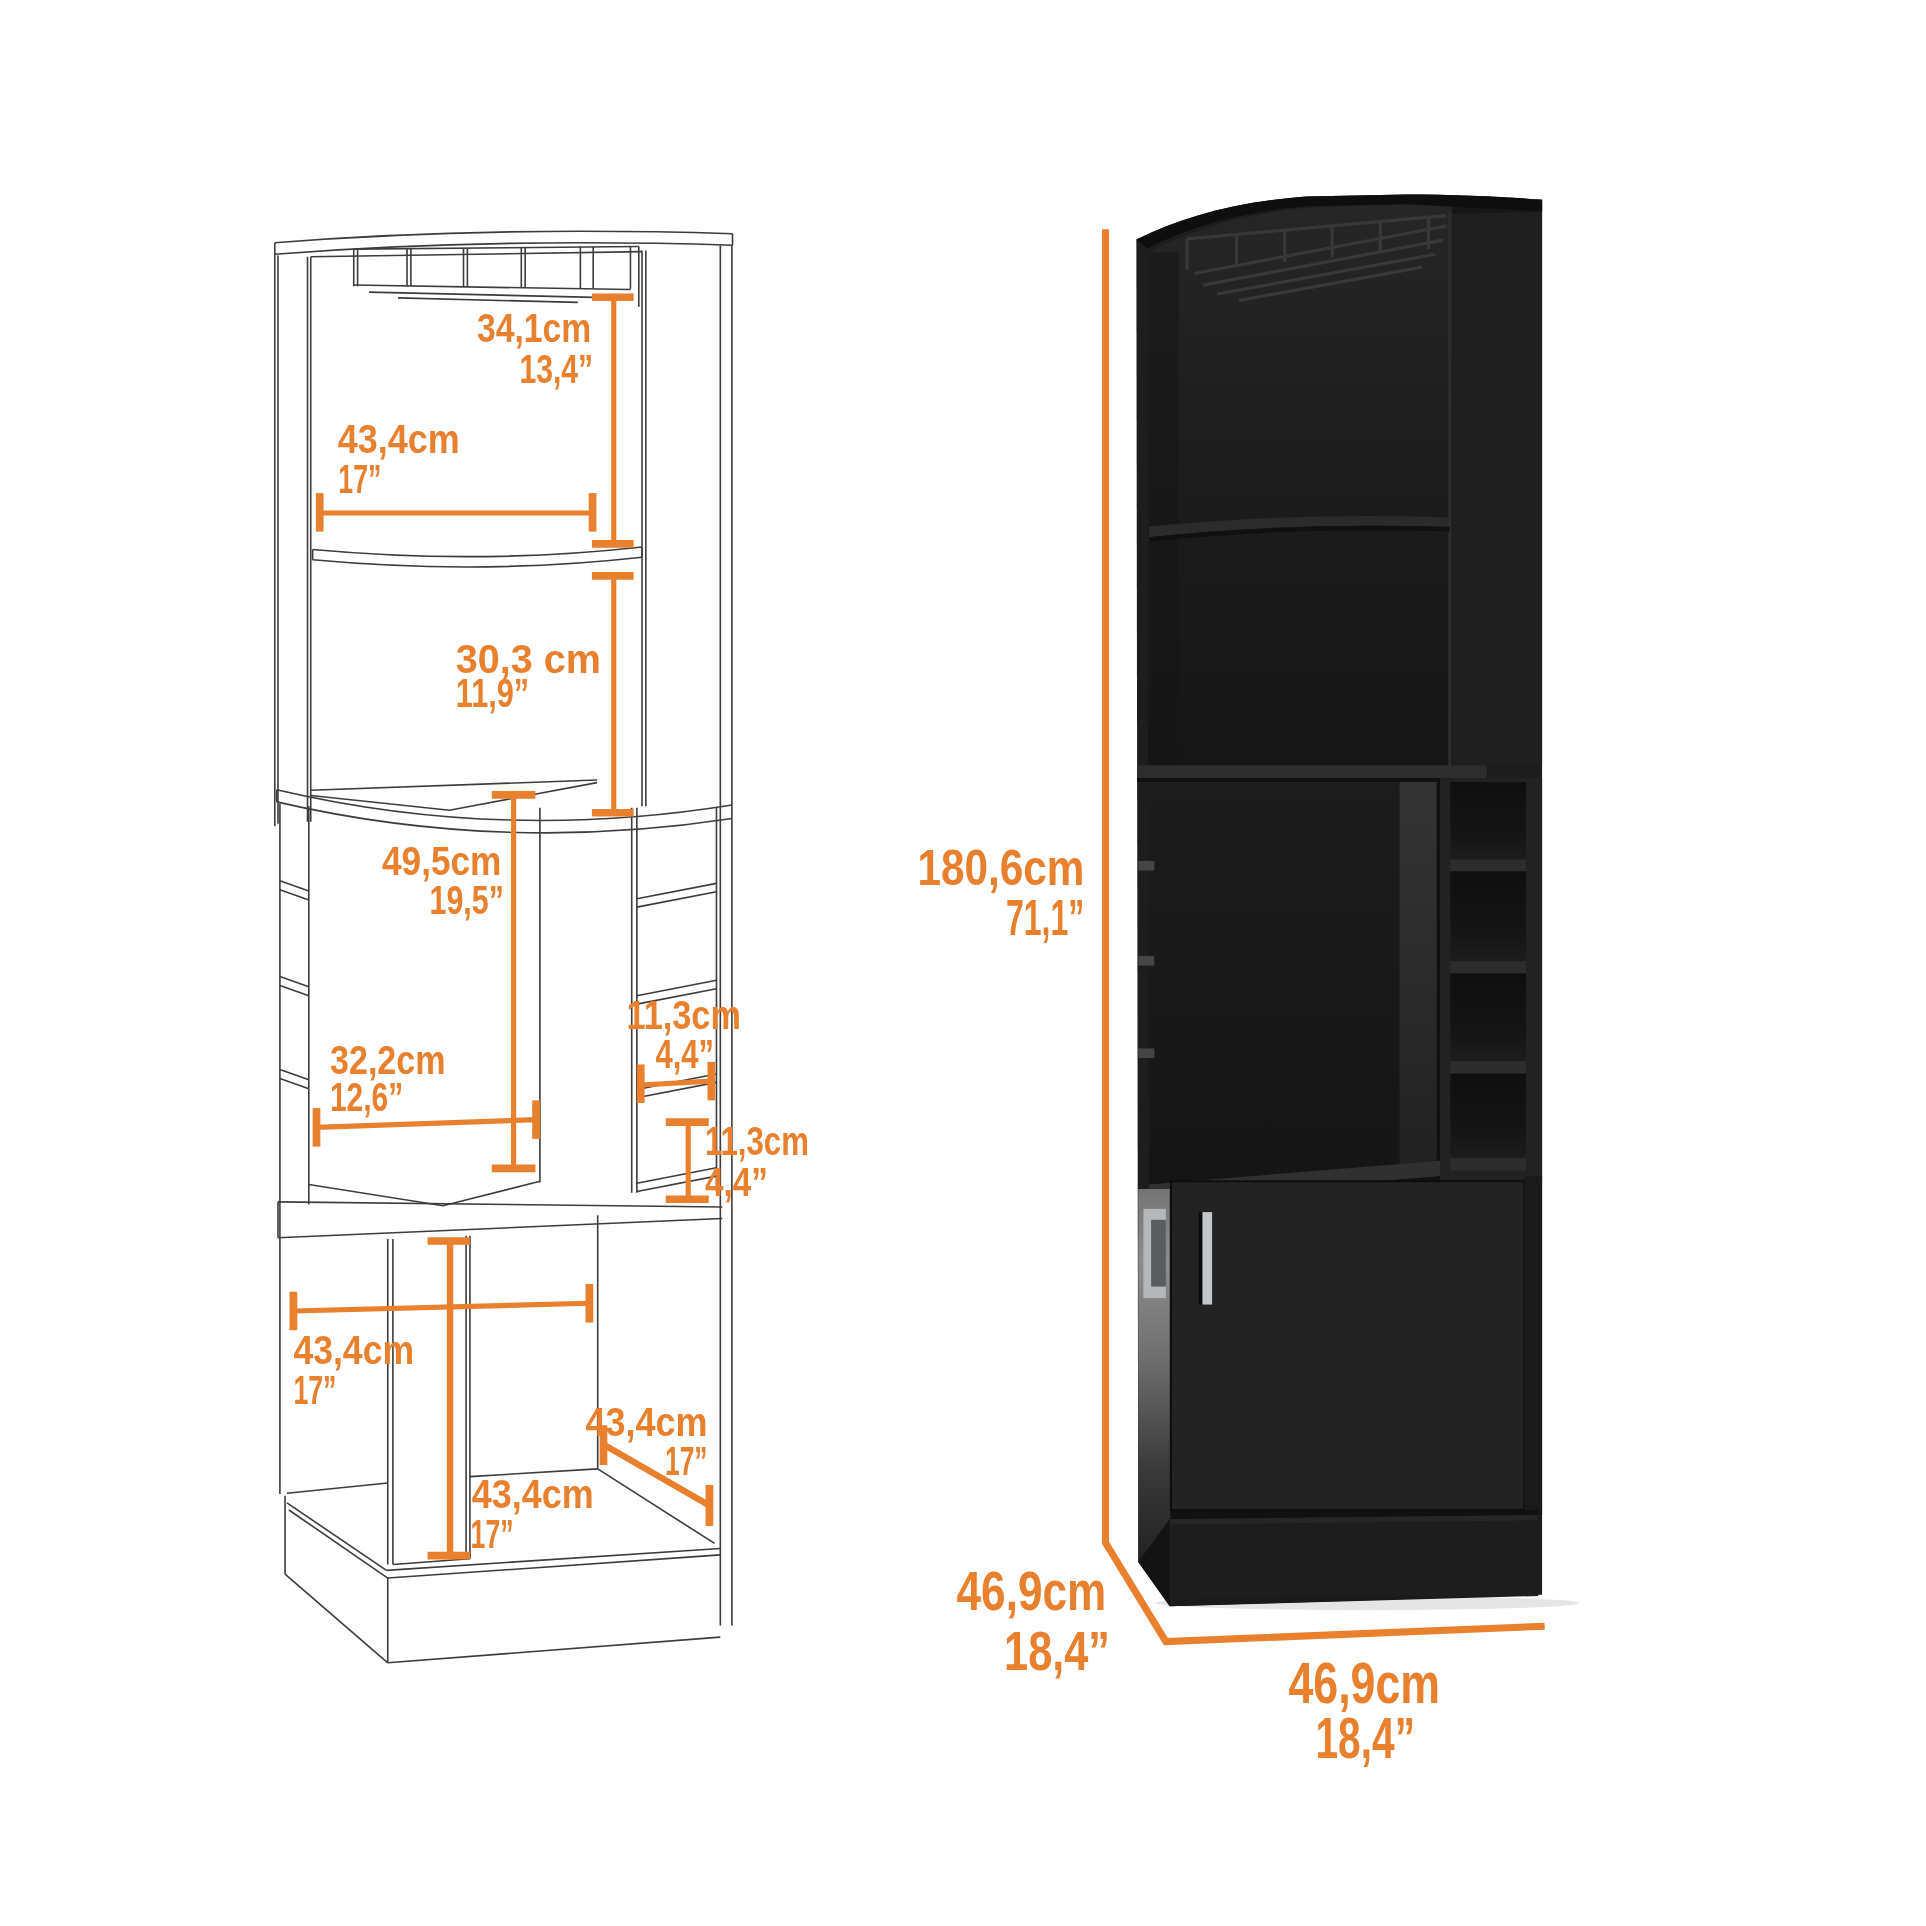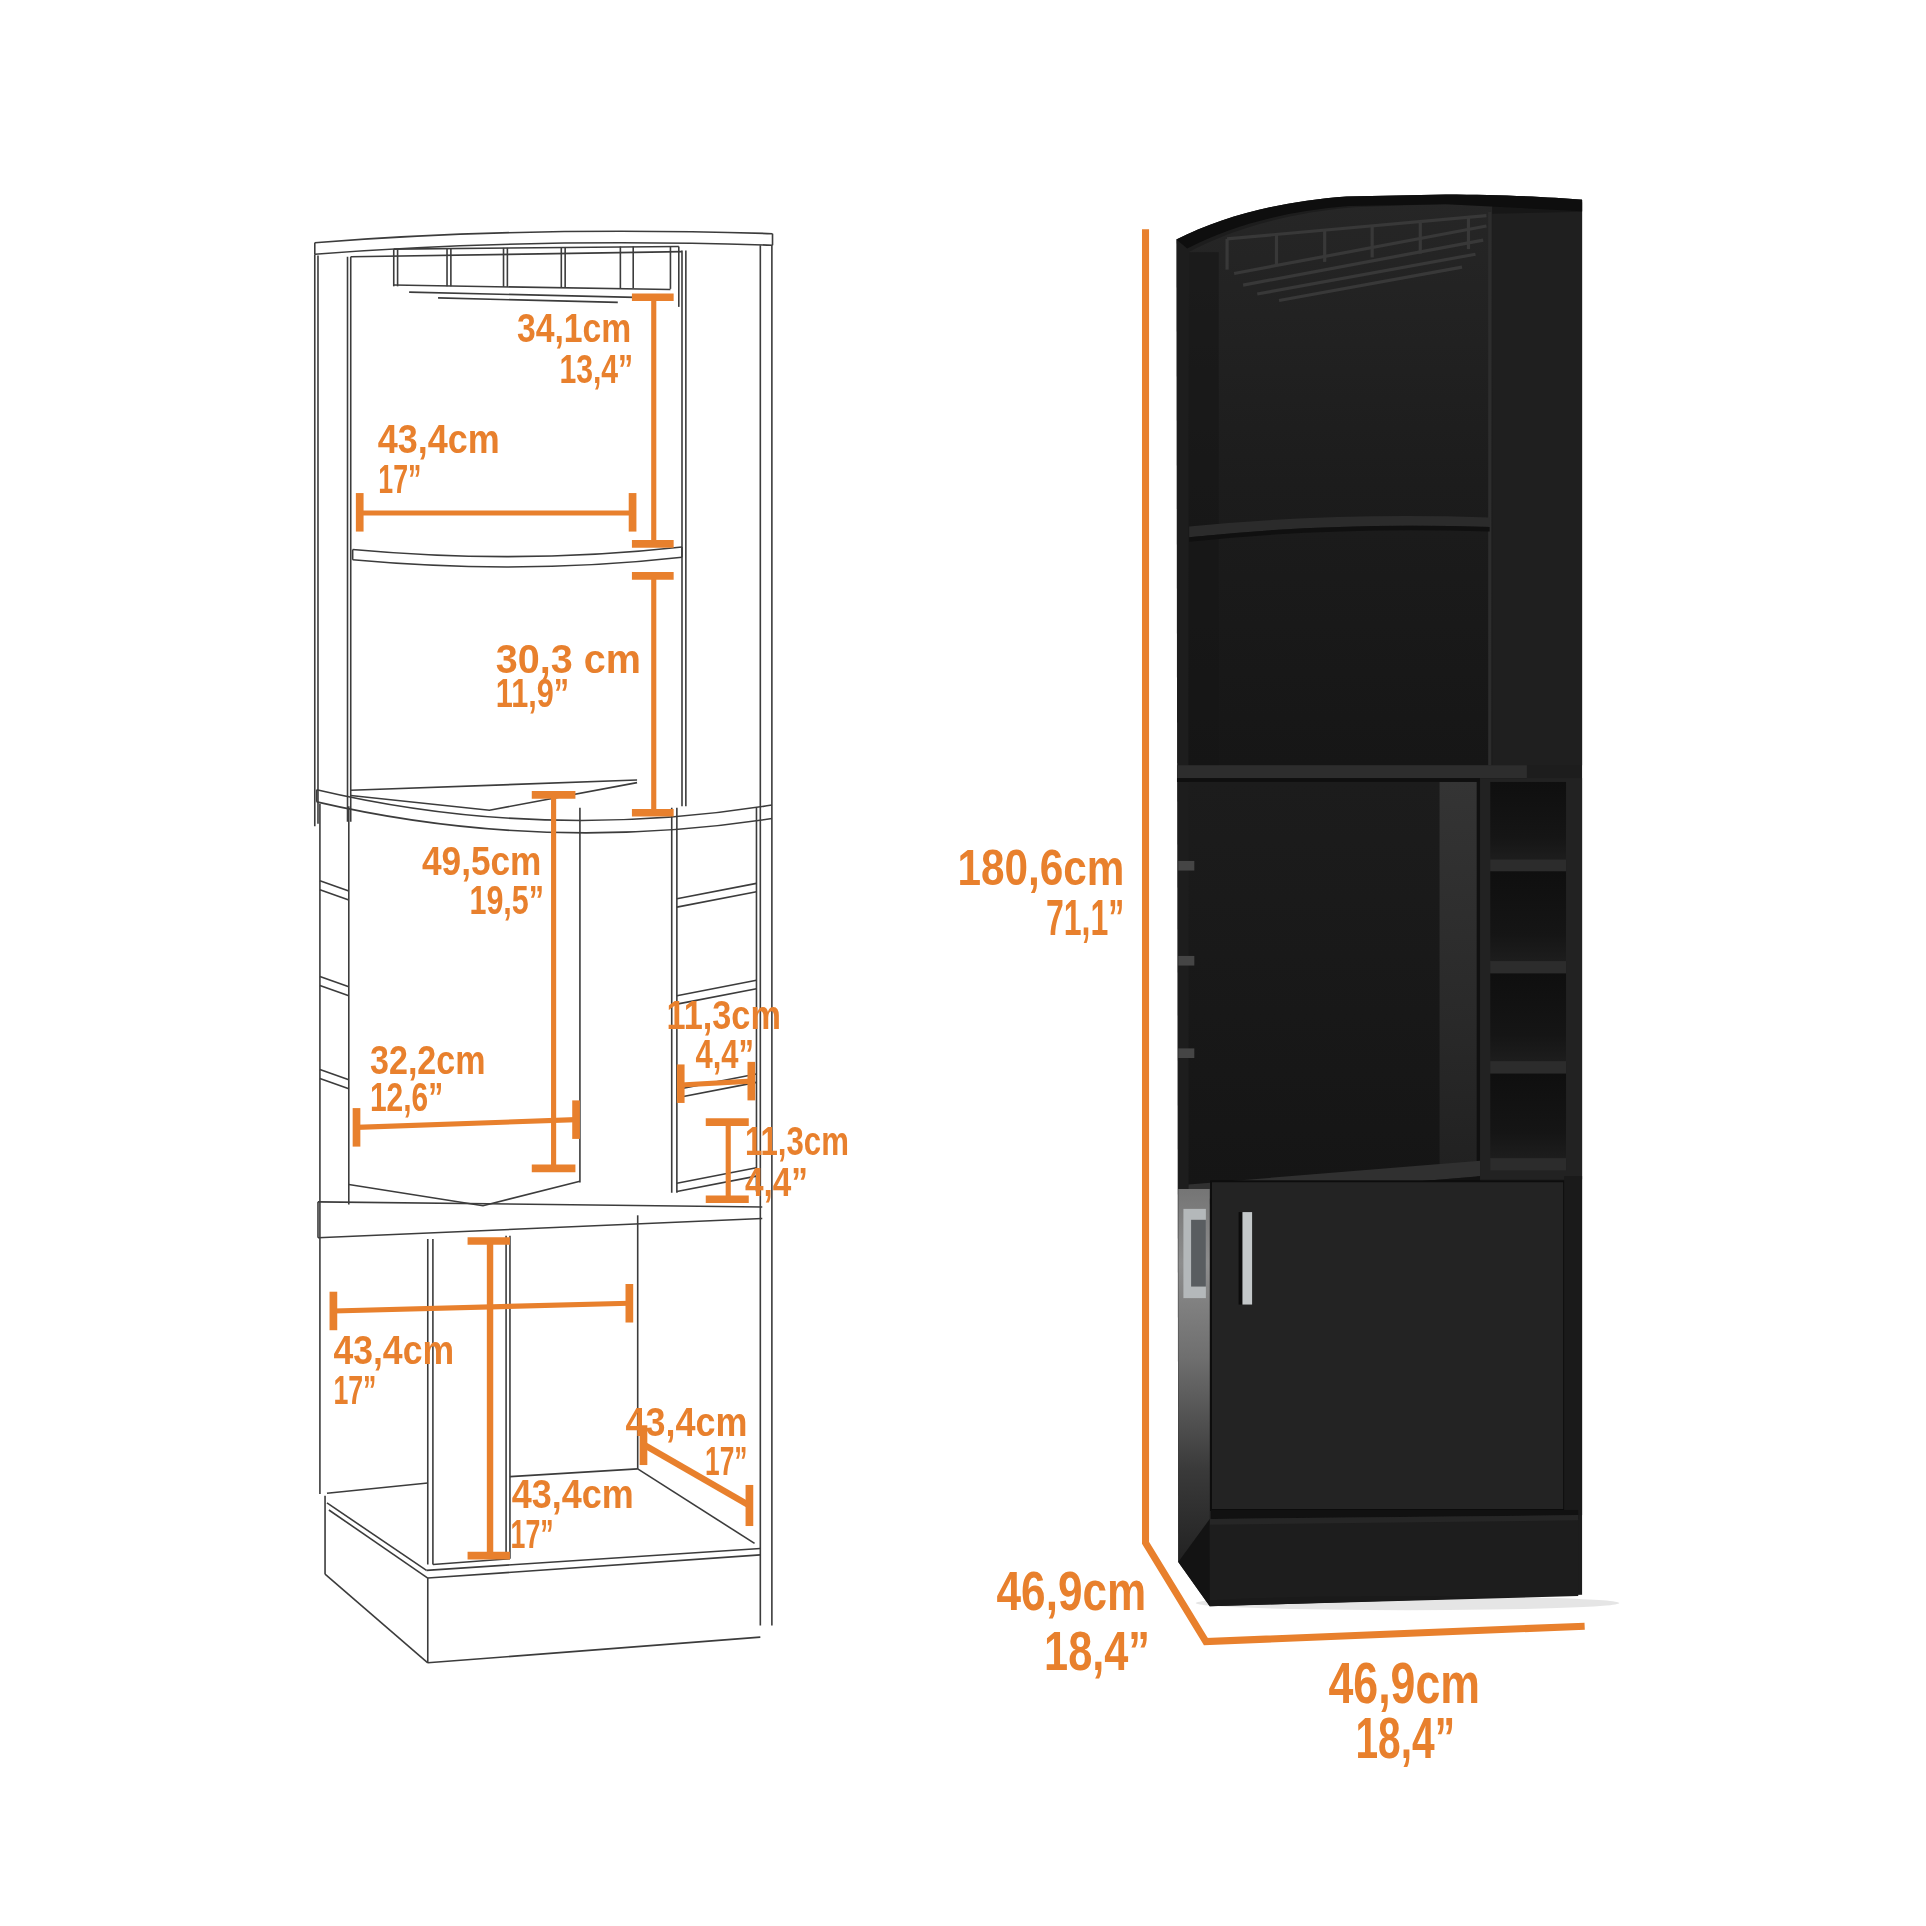--- a/index.html
+++ b/index.html
@@ -1,16 +1,16 @@
 <!DOCTYPE html>
 <html style="font-size:10.3px"><head>
 <meta charset="utf-8">
 <style>
 html,body{margin:0;padding:0;background:#fff;}
-#canvas{width:1610px;height:1926px;position:relative;background:#fff;margin-left:40px;}
+#canvas{width:1610px;height:1926px;position:relative;background:#fff;}
 text{font-family:"Liberation Sans",sans-serif;font-weight:bold;fill:#E8802D;}
 .w{stroke:#3c3c3c;stroke-width:2.5;fill:none;}
 .o{stroke:#E8802D;fill:none;}
 </style>
 </head>
 <body>
 <div id="canvas">
 <svg width="1926" height="1926" viewBox="0 0 3000 3000">
 <rect width="3000" height="3000" fill="#ffffff"></rect>
 

